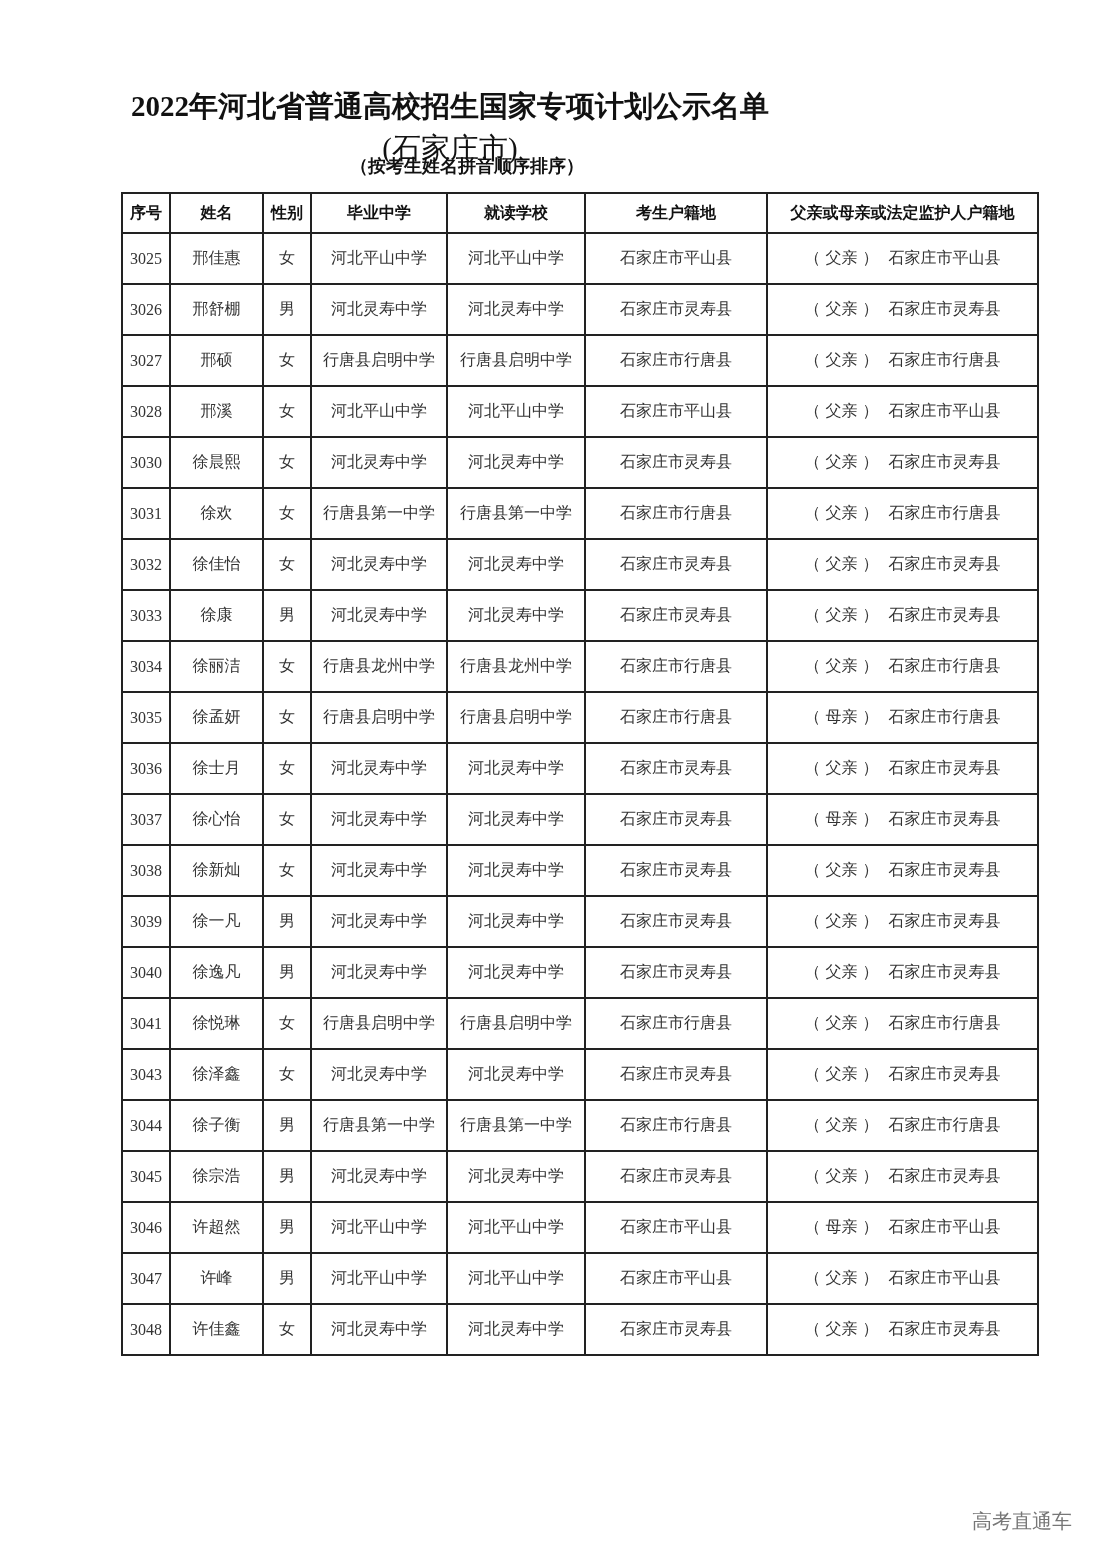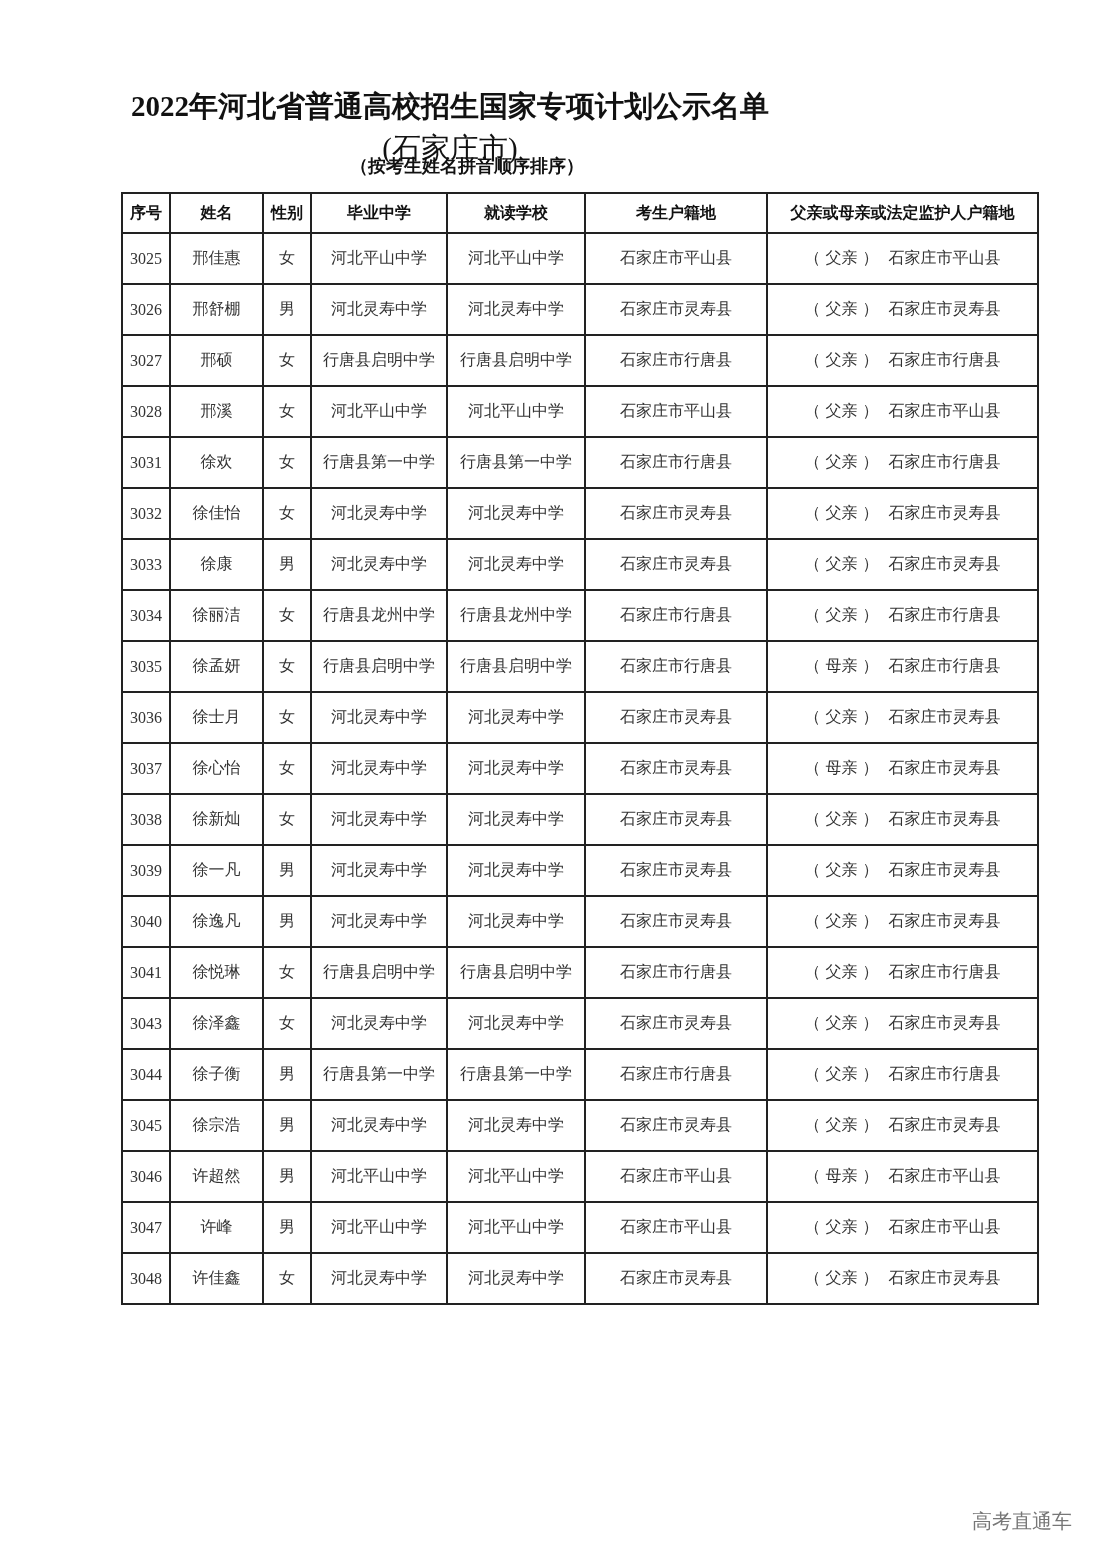--- a/index.html
+++ b/index.html
@@ -104,20 +104,29 @@
       <tr>
         <td class="num">3028</td>
         <td>邢溪</td>
         <td>女</td>
         <td>河北平山中学</td>
         <td>河北平山中学</td>
         <td>石家庄市平山县</td>
         <td><span class="guardian-rel">（ 父亲 ）</span><span>石家庄市平山县</span></td>
       </tr>
       <tr>
+        <td class="num">3030</td>
+        <td>徐晨熙</td>
+        <td>女</td>
+        <td>河北灵寿中学</td>
+        <td>河北灵寿中学</td>
+        <td>石家庄市灵寿县</td>
+        <td><span class="guardian-rel">（ 父亲 ）</span><span>石家庄市灵寿县</span></td>
+      </tr>
+      <tr>
         <td class="num">3031</td>
         <td>徐欢</td>
         <td>女</td>
         <td>行唐县第一中学</td>
         <td>行唐县第一中学</td>
         <td>石家庄市行唐县</td>
         <td><span class="guardian-rel">（ 父亲 ）</span><span>石家庄市行唐县</span></td>
       </tr>
       <tr>
         <td class="num">3032</td>

